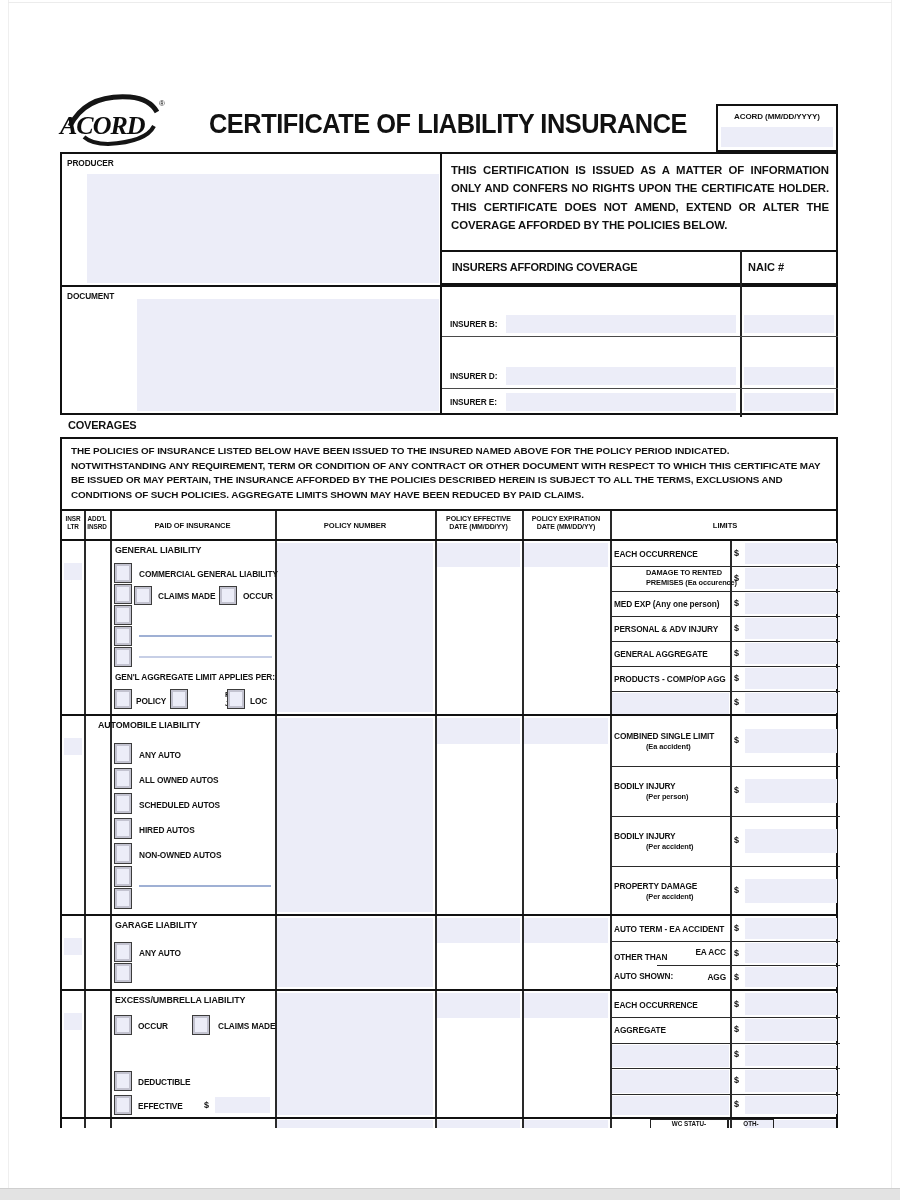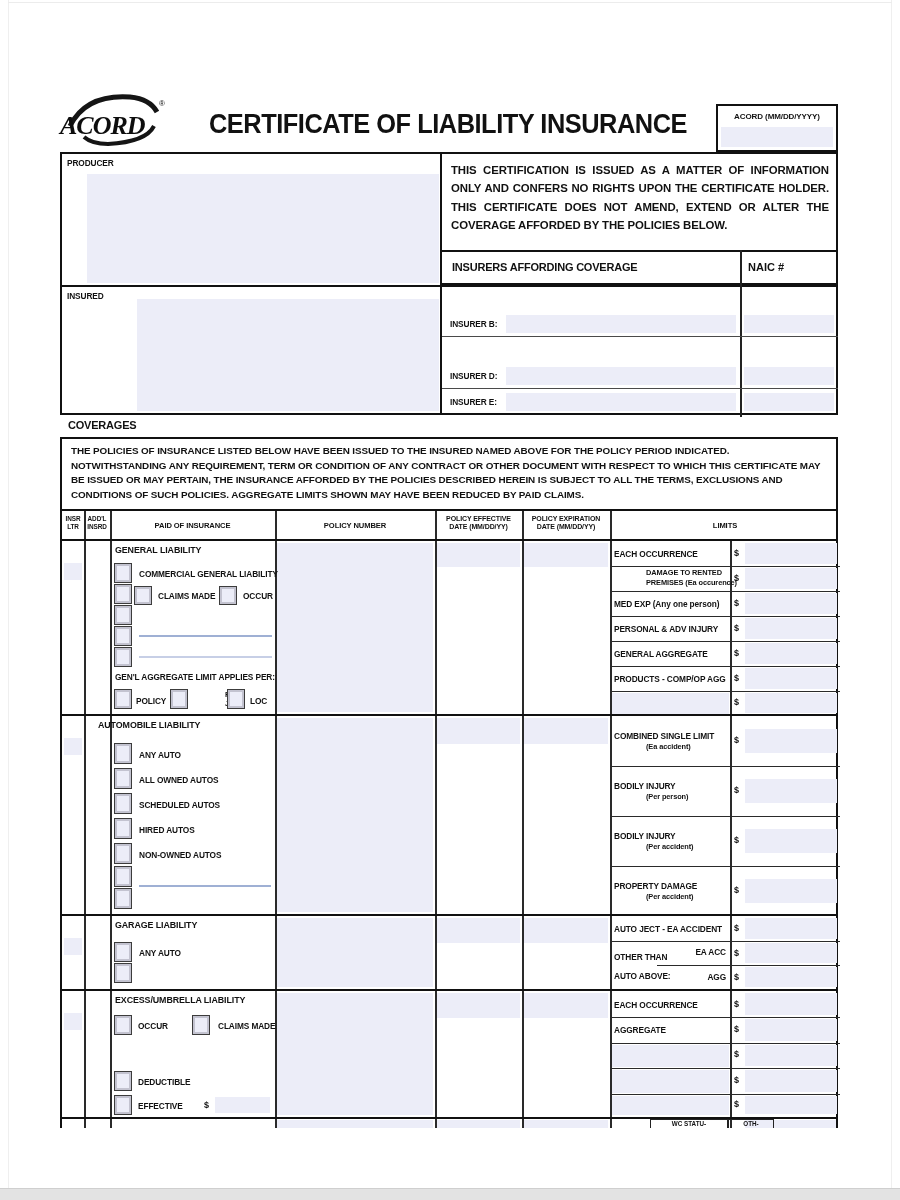--- a/index.html
+++ b/index.html
@@ -50,21 +50,21 @@
 
   <div class="abs" style="left:60px;top:152px;width:778px;height:263px;border:2px solid #111;box-sizing:border-box">
 
     <div class="abs" style="left:378px;top:0;width:2px;height:100%;background:#111"></div>
 
     <div class="abs" style="left:0;top:131px;width:100%;height:2px;background:#111"></div>
 
     <div class="b8" style="left:5px;top:4px">PRODUCER</div>
     <div class="lav" style="left:25px;top:20px;width:352px;height:109px"></div>
 
-    <div class="b8" style="left:5px;top:137px">INSURED</div>
+    <div class="b8" style="left:5px;top:137px">DOCUMENT</div>
     <div class="lav" style="left:75px;top:145px;width:302px;height:112px"></div>
 
     <div class="abs" style="left:380px;top:0;width:396px;height:96px;padding:7px 9px;box-sizing:border-box;font-size:11.4px;font-weight:bold;line-height:1.6;text-align:justify;letter-spacing:-0.1px">THIS CERTIFICATION IS ISSUED AS A MATTER OF INFORMATION ONLY AND CONFERS NO RIGHTS UPON THE CERTIFICATE HOLDER. THIS CERTIFICATE DOES NOT AMEND, EXTEND OR ALTER THE COVERAGE AFFORDED BY THE POLICIES BELOW.</div>
 
     <div class="abs" style="left:380px;top:96px;width:396px;height:35px;border-top:2px solid #111;border-bottom:2px solid #111;box-sizing:border-box">
       <div class="abs" style="left:10px;top:9px;font-size:11px;font-weight:bold;letter-spacing:-0.2px;white-space:nowrap">INSURERS AFFORDING COVERAGE</div>
       <div class="abs" style="left:306px;top:9px;font-size:11px;font-weight:bold">NAIC #</div>
     </div>
 
     <div class="abs" style="left:678px;top:96px;width:1.5px;height:167px;background:#222"></div>
@@ -260,23 +260,23 @@
     <div class="lav" style="left:462px;top:2px;width:84px;height:25px"></div>
 
     <div class="st" style="left:53px;top:4px">GARAGE LIABILITY</div>
     <div class="cb" style="left:52px;top:26px;height:20px"></div>
     <div class="b8" style="left:77px;top:32px">ANY AUTO</div>
     <div class="cb" style="left:52px;top:47px;height:20px"></div>
 
     <div class="hl" style="left:548px;top:25px;width:230px"></div>
     <div class="hl" style="left:595px;top:49px;width:183px"></div>
 
-    <div class="b8" style="left:552px;top:8px">AUTO JECT - EA ACCIDENT</div>
+    <div class="b8" style="left:552px;top:8px">AUTO TERM - EA ACCIDENT</div>
     <div class="b8" style="left:552px;top:36px">OTHER THAN</div>
-    <div class="b8" style="left:552px;top:55px">AUTO ABOVE:</div>
+    <div class="b8" style="left:552px;top:55px">AUTO SHOWN:</div>
     <div class="b8" style="left:548px;top:31px;width:116px;text-align:right">EA ACC</div>
     <div class="b8" style="left:548px;top:56px;width:116px;text-align:right">AGG</div>
 
     <div class="dol" style="left:672px;top:7px">$</div>
     <div class="lav" style="left:683px;top:2px;width:92px;height:21px"></div>
     <div class="dol" style="left:672px;top:32px">$</div>
     <div class="lav" style="left:683px;top:27px;width:92px;height:20px"></div>
     <div class="dol" style="left:672px;top:56px">$</div>
     <div class="lav" style="left:683px;top:51px;width:92px;height:20px"></div>
   </div>

